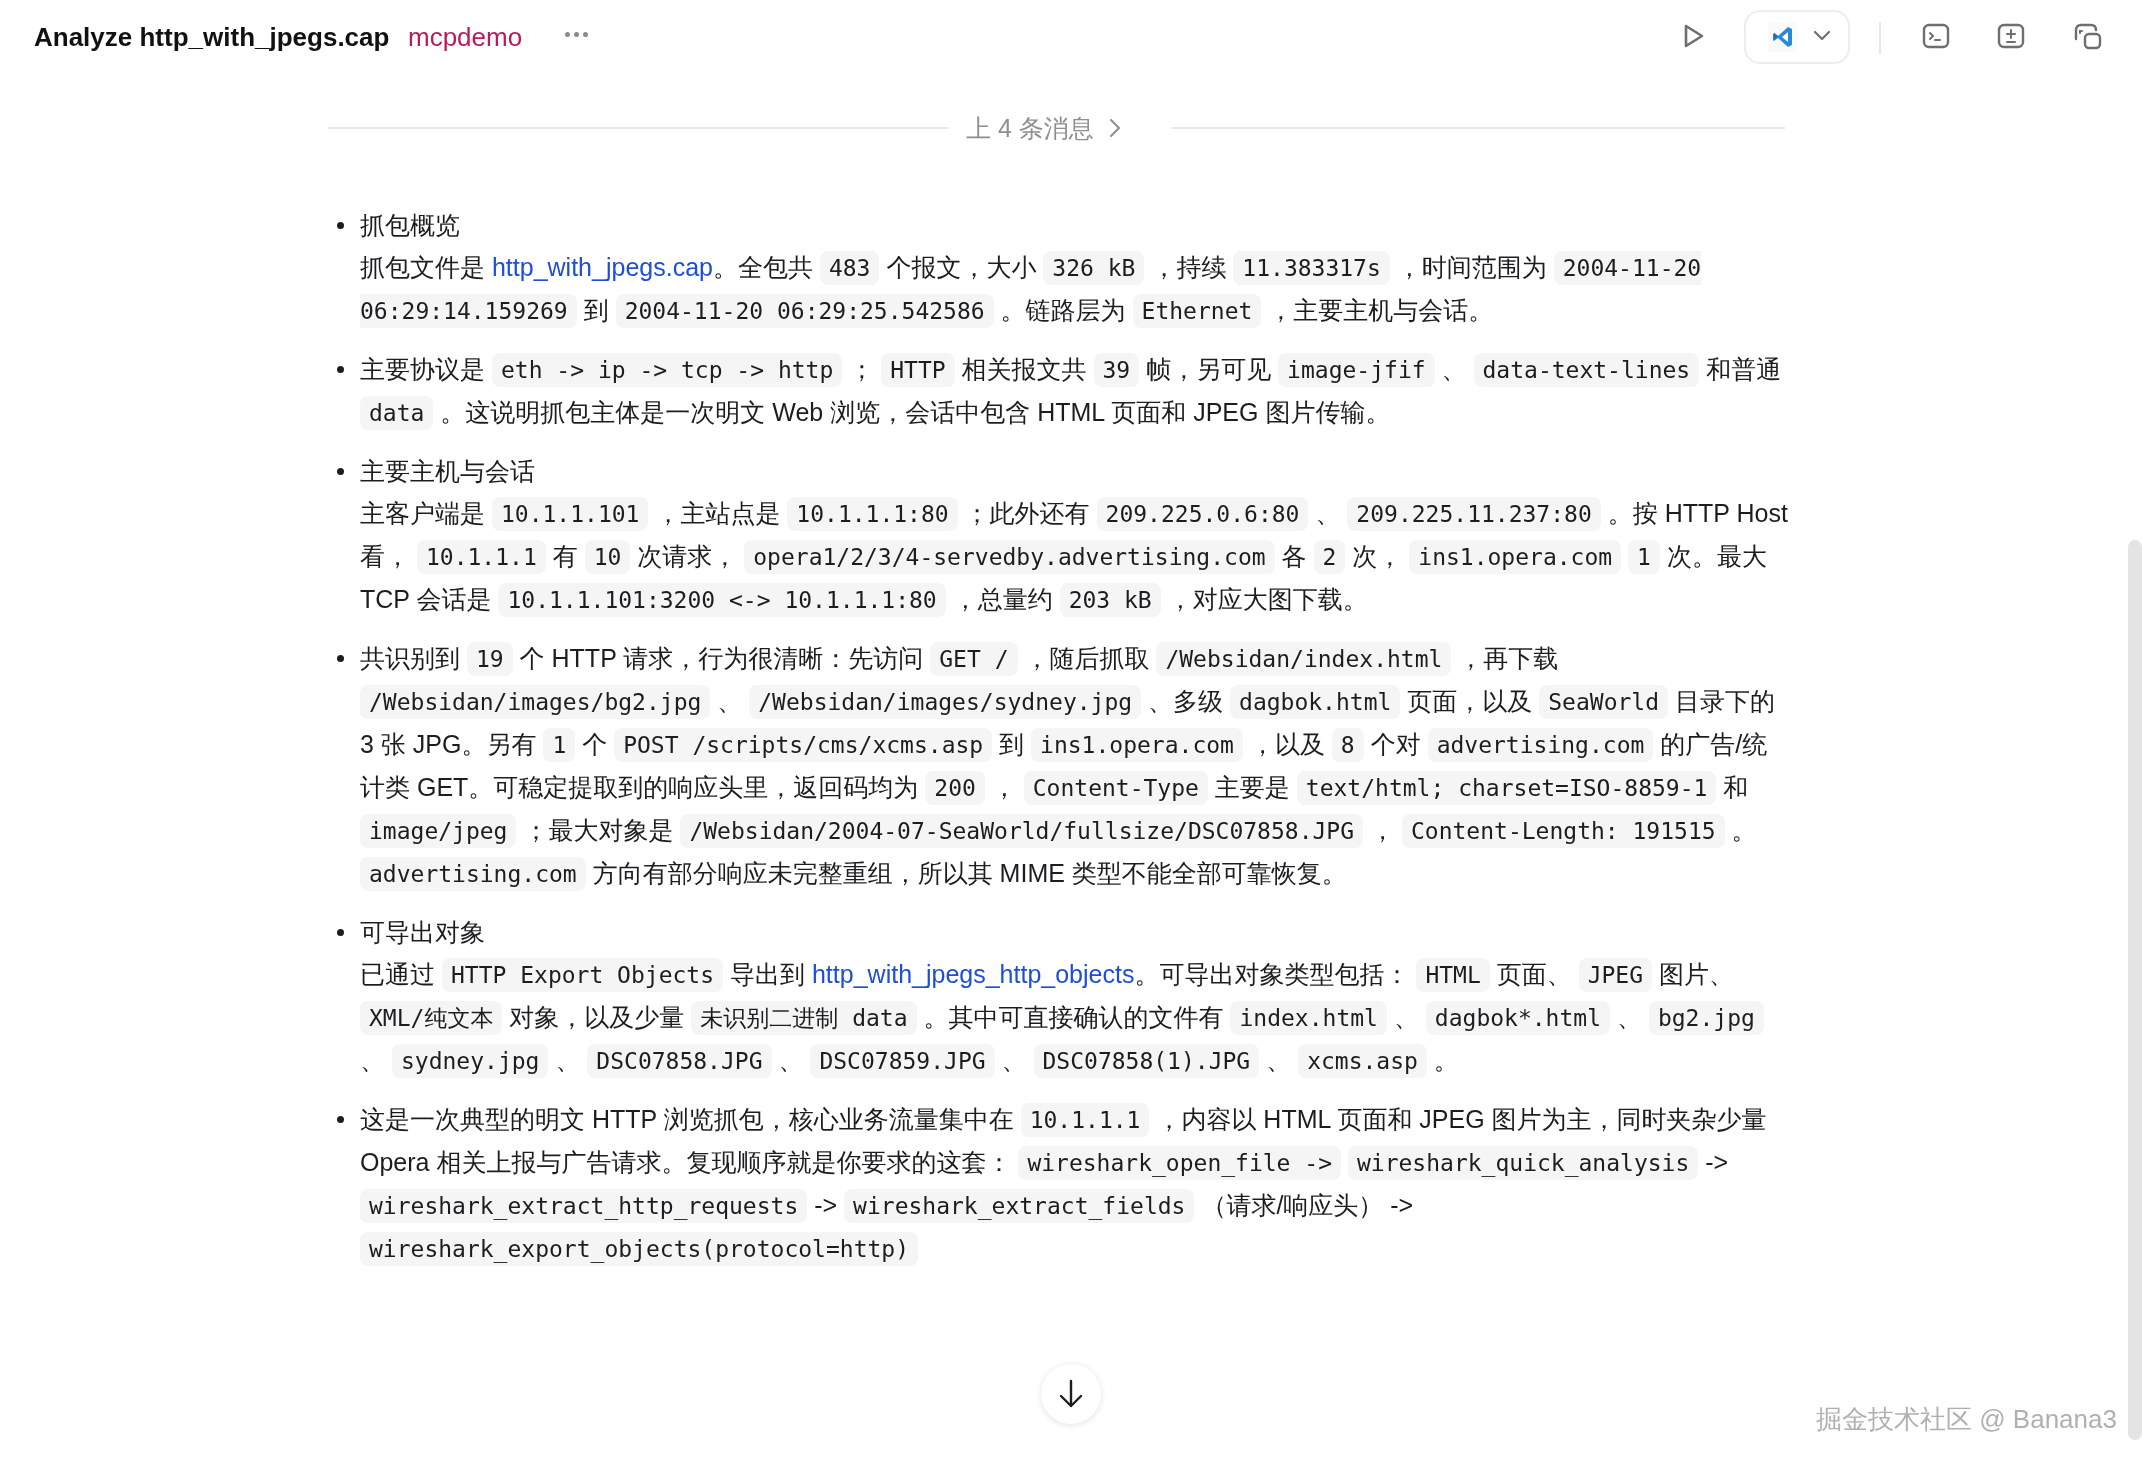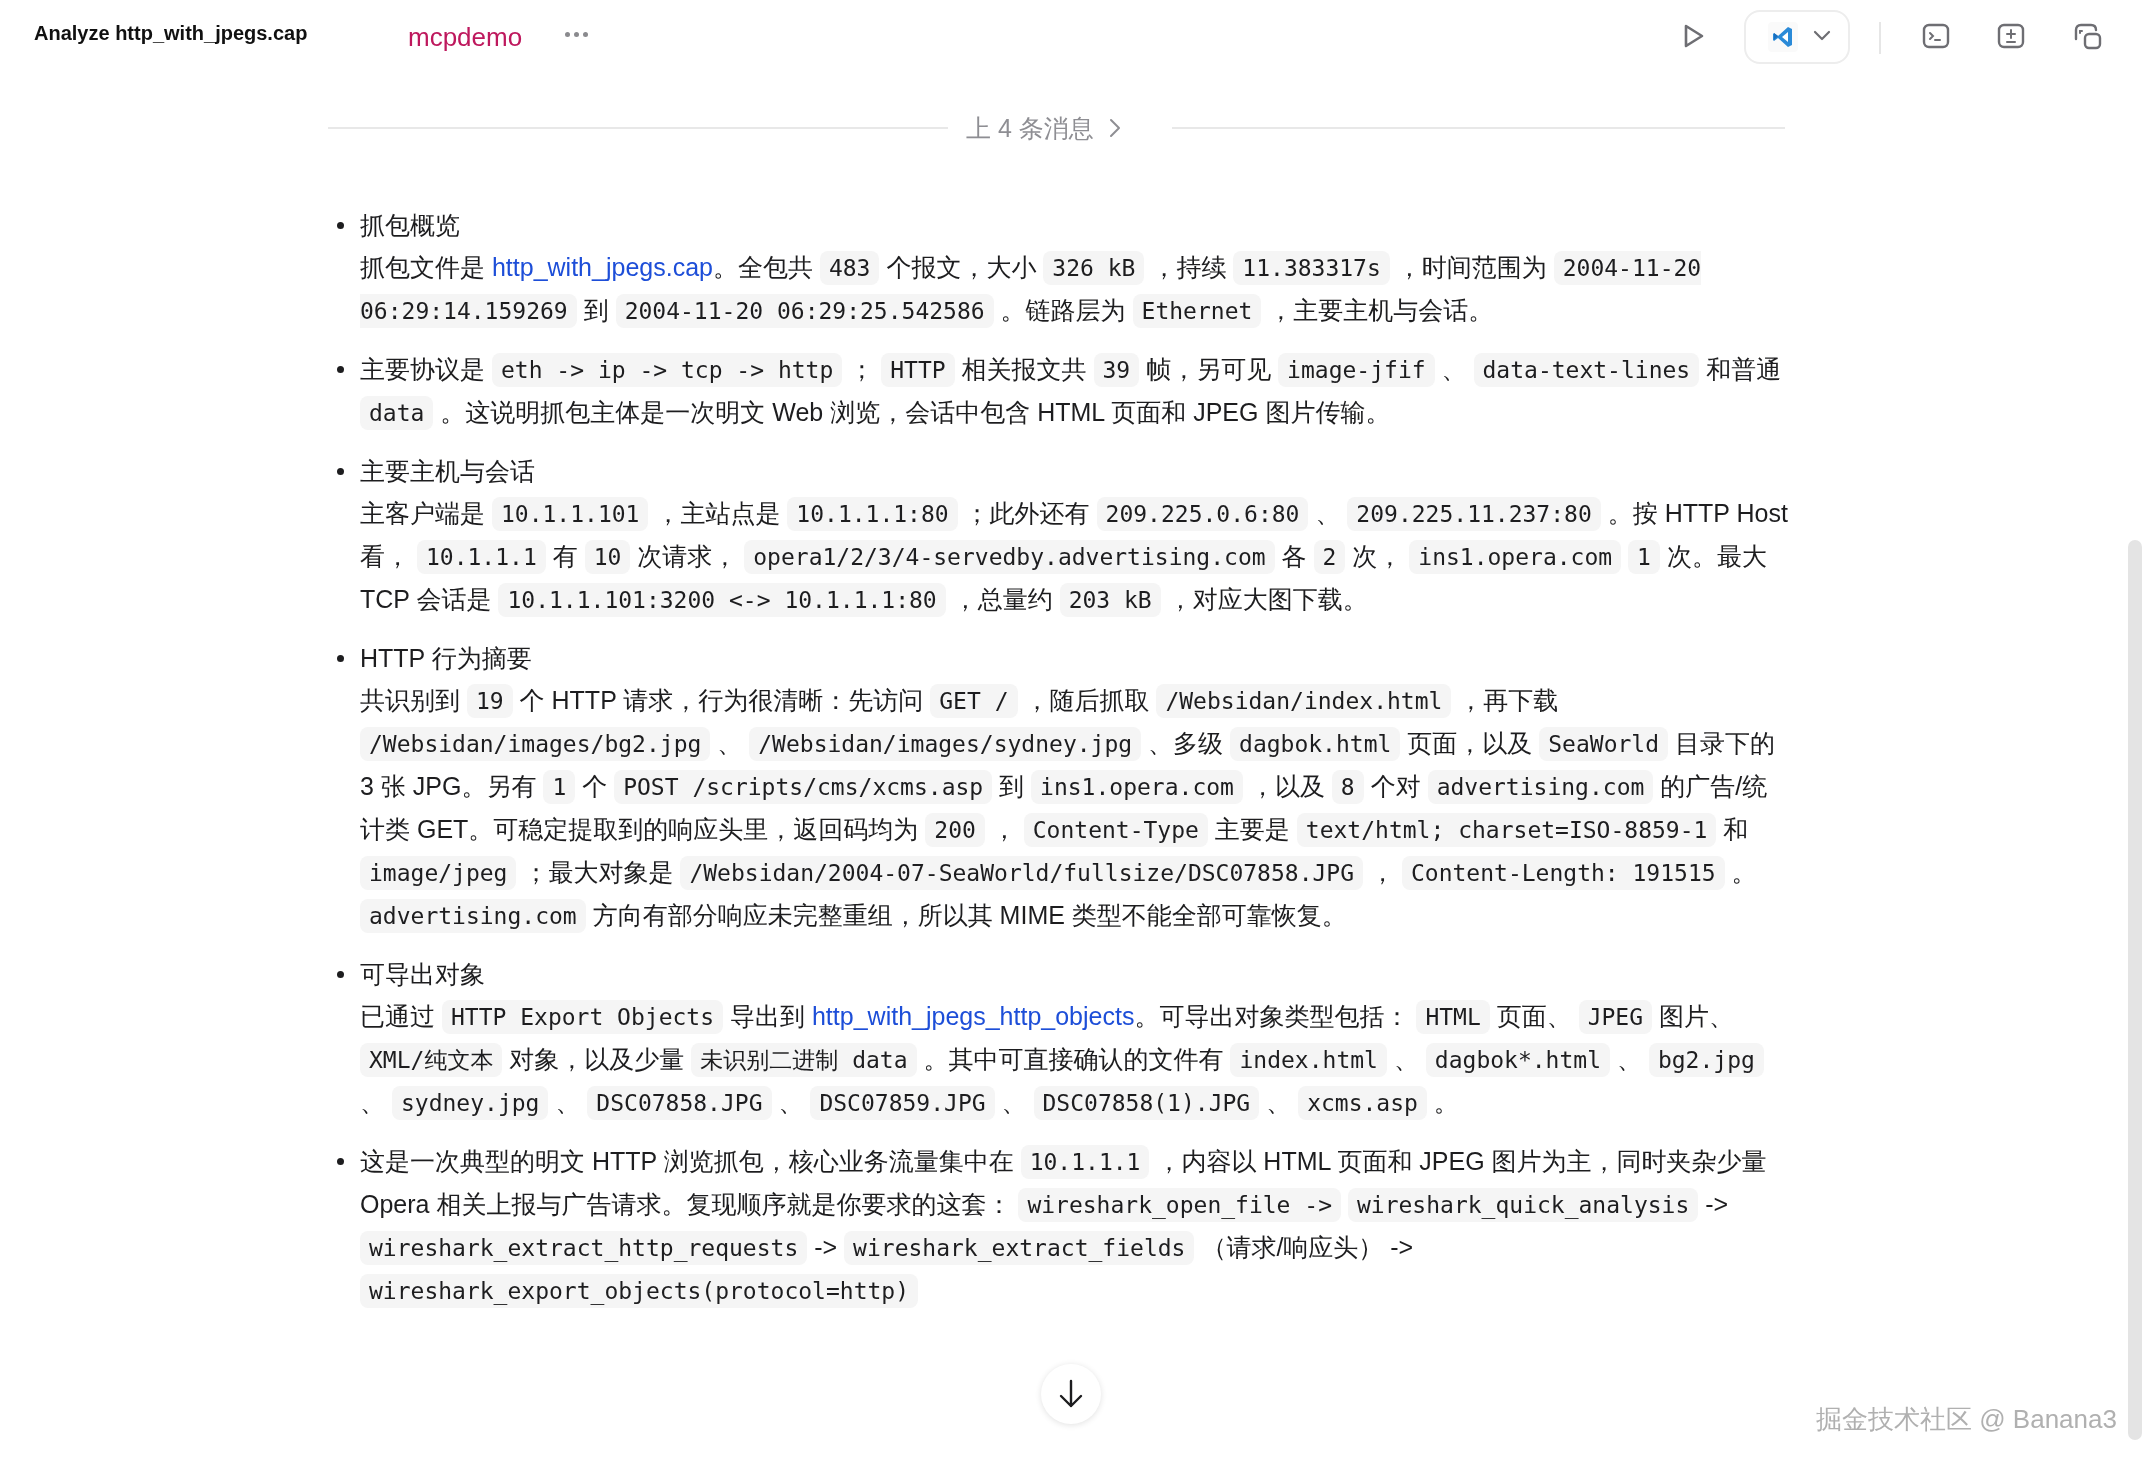--- a/index.html
+++ b/index.html
@@ -2,21 +2,21 @@
 <html><head>
 <meta charset="utf-8">
 <style>
   html, body { margin:0; padding:0; }
   body {
     width:2142px; height:1468px; overflow:hidden; position:relative;
     background:#ffffff; color:#1d1d1f;
     font-family:"Liberation Sans","DejaVu Sans",sans-serif;
   }
   .topbar { position:absolute; left:0; top:0; width:2142px; height:78px; }
-  .title { position:absolute; left:34px; top:22px; font-size:20px; font-weight:600; color:#111; white-space:nowrap; }
+  .title { position:absolute; left:34px; top:22px; font-size:26px; font-weight:600; color:#111; white-space:nowrap; }
   .project { position:absolute; left:408px; top:22px; font-size:26px; color:#be185d; white-space:nowrap; }
   .more { position:absolute; left:560px; top:14px; width:32px; height:40px; display:flex; align-items:center; justify-content:center; gap:4px; cursor:pointer; }
   .more i { width:5px; height:5px; border-radius:50%; background:#8a8a8e; display:block; }
   .tb-icon { position:absolute; top:20px; width:32px; height:32px; display:flex; align-items:center; justify-content:center; cursor:pointer; }
   .pill { position:absolute; left:1744px; top:10px; width:106px; height:54px; border:2px solid #ededed; border-radius:16px; box-sizing:border-box; display:flex; align-items:center; cursor:pointer; background:#fff; }
   .pill .vs { margin-left:22px; width:30px; height:30px; display:flex; align-items:center; justify-content:center; background:#fafafa; border-radius:4px; }
   .pill .chev { margin-left:14px; }
   .vdivider { position:absolute; left:1879px; top:22px; width:2px; height:32px; background:#e6e6e6; }
 
   .prev-row { position:absolute; left:328px; top:108px; width:1457px; height:40px; }
@@ -119,21 +119,20 @@
     <span class="bullet"></span>
     <span class="para"><span>主要协议是 </span><code>eth -&gt; ip -&gt; tcp -&gt; http</code><span> ； </span><code>HTTP</code><span> 相关报文共 </span><code>39</code><span> 帧，另可见 </span><code>image-jfif</code><span> 、 </span><code>data-text-lines</code><span> 和普通 </span><code>data</code><span> 。这说明抓包主体是一次明文 Web 浏览，会话中包含 HTML 页面和 JPEG 图片传输。</span></span>
   </div>
   <div class="section">
     <span class="bullet"></span>
     <span class="head">主要主机与会话</span>
     <span class="para"><span>主客户端是 </span><code>10.1.1.101</code><span> ，主站点是 </span><code>10.1.1.1:80</code><span> ；此外还有 </span><code>209.225.0.6:80</code><span> 、 </span><code>209.225.11.237:80</code><span> 。按 HTTP Host 看， </span><code>10.1.1.1</code><span> 有 </span><code>10</code><span> 次请求， </span><code>opera1/2/3/4-servedby.advertising.com</code><span> 各 </span><code>2</code><span> 次， </span><code>ins1.opera.com</code><span> </span><code>1</code><span> 次。最大 TCP 会话是 </span><code>10.1.1.101:3200 &lt;-&gt; 10.1.1.1:80</code><span> ，总量约 </span><code>203 kB</code><span> ，对应大图下载。</span></span>
   </div>
   <div class="section">
     <span class="bullet"></span>
-    <span class="head">HTTP 行为摘要</span>
     <span class="para"><span>共识别到 </span><code>19</code><span> 个 HTTP 请求，行为很清晰：先访问 </span><code>GET /</code><span> ，随后抓取 </span><code>/Websidan/index.html</code><span> ，再下载 </span><code>/Websidan/images/bg2.jpg</code><span> 、 </span><code>/Websidan/images/sydney.jpg</code><span> 、多级 </span><code>dagbok.html</code><span> 页面，以及 </span><code>SeaWorld</code><span> 目录下的 3 张 JPG。另有 </span><code>1</code><span> 个 </span><code>POST /scripts/cms/xcms.asp</code><span> 到 </span><code>ins1.opera.com</code><span> ，以及 </span><code>8</code><span> 个对 </span><code>advertising.com</code><span> 的广告/统计类 GET。可稳定提取到的响应头里，返回码均为 </span><code>200</code><span> ， </span><code>Content-Type</code><span> 主要是 </span><code>text/html; charset=ISO-8859-1</code><span> 和 </span><code>image/jpeg</code><span> ；最大对象是 </span><code>/Websidan/2004-07-SeaWorld/fullsize/DSC07858.JPG</code><span> ， </span><code>Content-Length: 191515</code><span> 。 </span><code>advertising.com</code><span> 方向有部分响应未完整重组，所以其 MIME 类型不能全部可靠恢复。</span></span>
   </div>
   <div class="section">
     <span class="bullet"></span>
     <span class="head">可导出对象</span>
     <span class="para"><span>已通过 </span><code>HTTP Export Objects</code><span> 导出到 </span><a class="link">http_with_jpegs_http_objects</a><span>。可导出对象类型包括： </span><code>HTML</code><span> 页面、 </span><code>JPEG</code><span> 图片、 </span><code>XML/纯文本</code><span> 对象，以及少量 </span><code>未识别二进制 data</code><span> 。其中可直接确认的文件有 </span><code>index.html</code><span> 、 </span><code>dagbok*.html</code><span> 、 </span><code>bg2.jpg</code><span> 、 </span><code>sydney.jpg</code><span> 、 </span><code>DSC07858.JPG</code><span> 、 </span><code>DSC07859.JPG</code><span> 、 </span><code>DSC07858(1).JPG</code><span> 、 </span><code>xcms.asp</code><span> 。</span></span>
   </div>
   <div class="section">
     <span class="bullet"></span>
     <span class="para"><span>这是一次典型的明文 HTTP 浏览抓包，核心业务流量集中在 </span><code>10.1.1.1</code><span> ，内容以 HTML 页面和 JPEG 图片为主，同时夹杂少量 Opera 相关上报与广告请求。复现顺序就是你要求的这套： </span><code>wireshark_open_file -&gt;</code><span> </span><code>wireshark_quick_analysis</code><span> -&gt; </span><code>wireshark_extract_http_requests</code><span> -&gt; </span><code>wireshark_extract_fields</code><span> （请求/响应头） -&gt; </span><code>wireshark_export_objects(protocol=http)</code></span>

